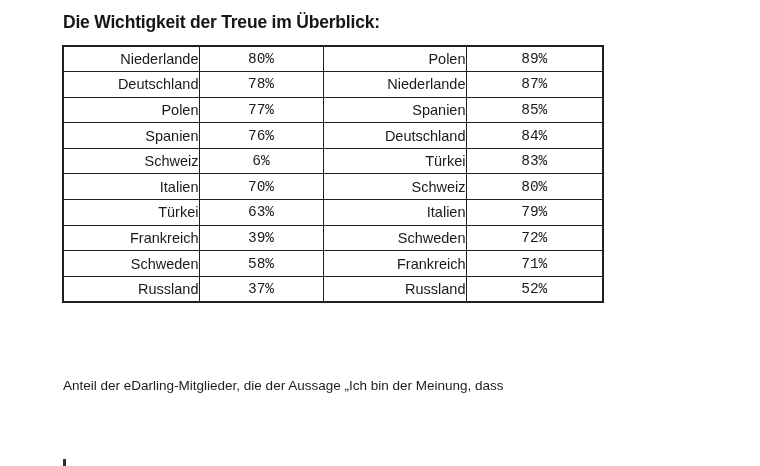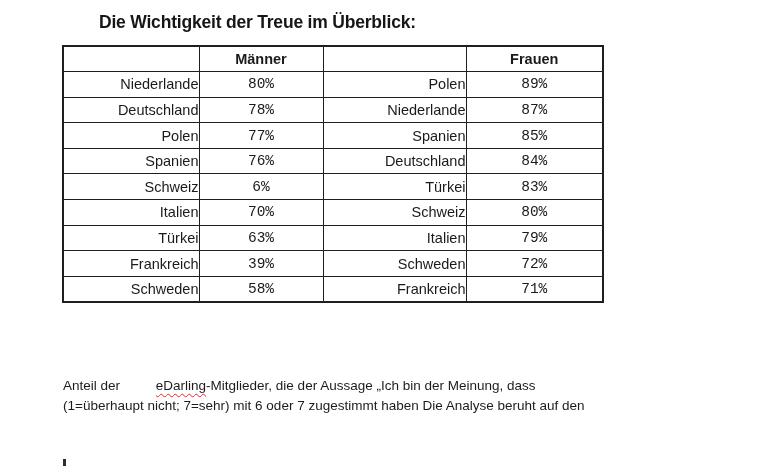--- a/index.html
+++ b/index.html
@@ -10,21 +10,20 @@
     color: #1a1a1a;
   }
   .page-title {
     position: absolute;
     left: 63px; top: 12px;
     font-size: 17.5px;
     font-weight: bold;
     letter-spacing: -0.2px;
     color: #161616;
     white-space: nowrap;
-    margin-left: 36px;
   }
   table.fidelity-table {
     position: absolute;
     left: 62px; top: 45px;
     width: 540px;
     border-collapse: collapse;
     table-layout: fixed;
     border: 2px solid #1f1f1f;
     font-size: 14.5px;
     color: #1a1a1a;
@@ -47,26 +46,24 @@
   .caption {
     position: absolute;
     left: 63px; top: 376px;
     width: 660px;
     font-size: 13.5px;
     line-height: 20.3px;
     color: #1c1c1c;
   }
   .caption .line { white-space: nowrap; }
   .squiggle {
-    text-decoration: underline;
     text-decoration-style: wavy;
     text-decoration-color: #d13438;
     text-decoration-thickness: 1px;
     text-underline-offset: 3px;
-    margin-left: 32px;
   }
   .cutoff-fragment {
     position: absolute;
     left: 63px; top: 459px;
     width: 3px; height: 7px;
     background: #2e2e2e;
   }
 </style>
 </head>
 <body>
@@ -74,26 +71,20 @@
 <div class="page-title">Die Wichtigkeit der Treue im Überblick:</div>
 
 <table class="fidelity-table">
   <colgroup>
       <col class="c1">
       <col class="c2">
       <col class="c3">
       <col class="c4">
     </colgroup>
   <tbody>
-      <tr>
-    <th></th>
-    <th>Männer</th>
-    <th></th>
-    <th>Frauen</th>
-  </tr>
   <tr>
     <td class="country">Niederlande</td>
     <td class="pct">80%</td>
     <td class="country">Polen</td>
     <td class="pct">89%</td>
   </tr>
   <tr>
     <td class="country">Deutschland</td>
     <td class="pct">78%</td>
     <td class="country">Niederlande</td>
@@ -134,21 +125,26 @@
     <td class="pct">39%</td>
     <td class="country">Schweden</td>
     <td class="pct">72%</td>
   </tr>
   <tr>
     <td class="country">Schweden</td>
     <td class="pct">58%</td>
     <td class="country">Frankreich</td>
     <td class="pct">71%</td>
   </tr>
+  <tr>
+    <td class="country">Russland</td>
+    <td class="pct">37%</td>
+    <td class="country">Russland</td>
+    <td class="pct">52%</td>
+  </tr>
 </tbody>
   </table>
 
 <div class="caption">
   <div class="line"><span>Anteil der </span><span class="squiggle">eDarling</span><span>-Mitglieder, die der Aussage „Ich bin der Meinung, dass</span></div>
-  <div class="line">(1=überhaupt nicht; 7=sehr) mit 6 oder 7 zugestimmt haben Die Analyse beruht auf den</div>
 </div>
 
 <div class="cutoff-fragment"></div>
 
 </body></html>

